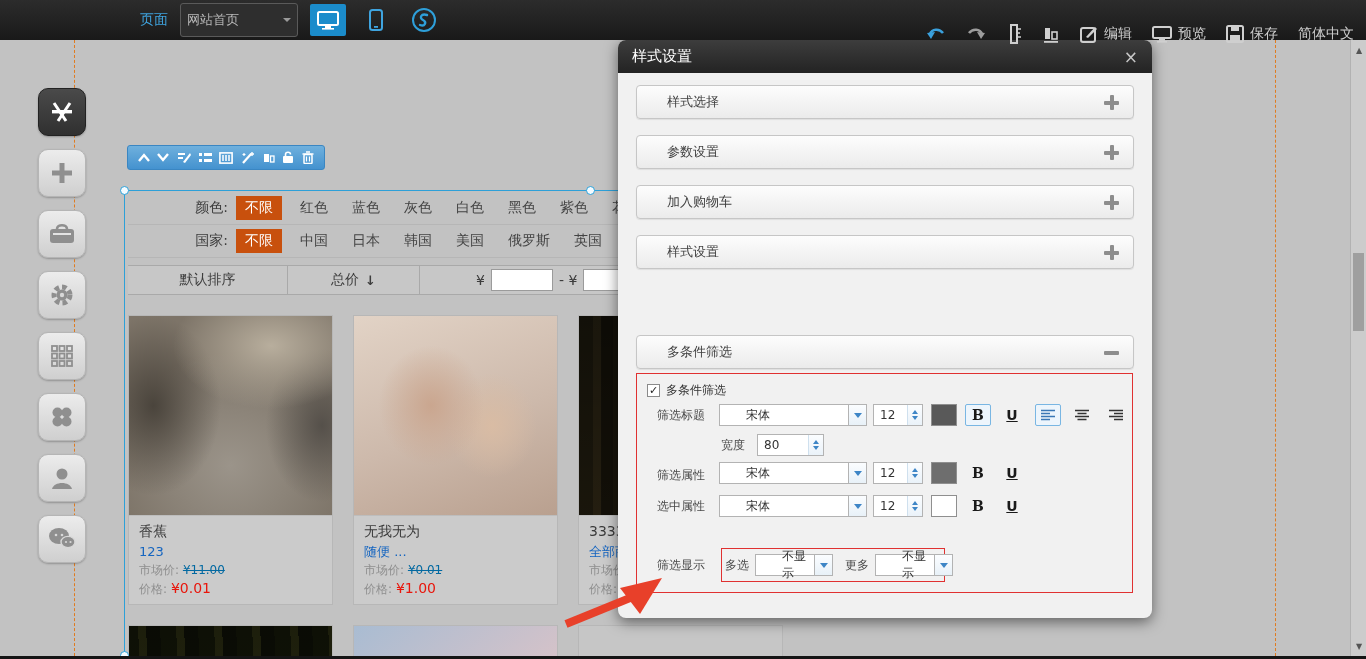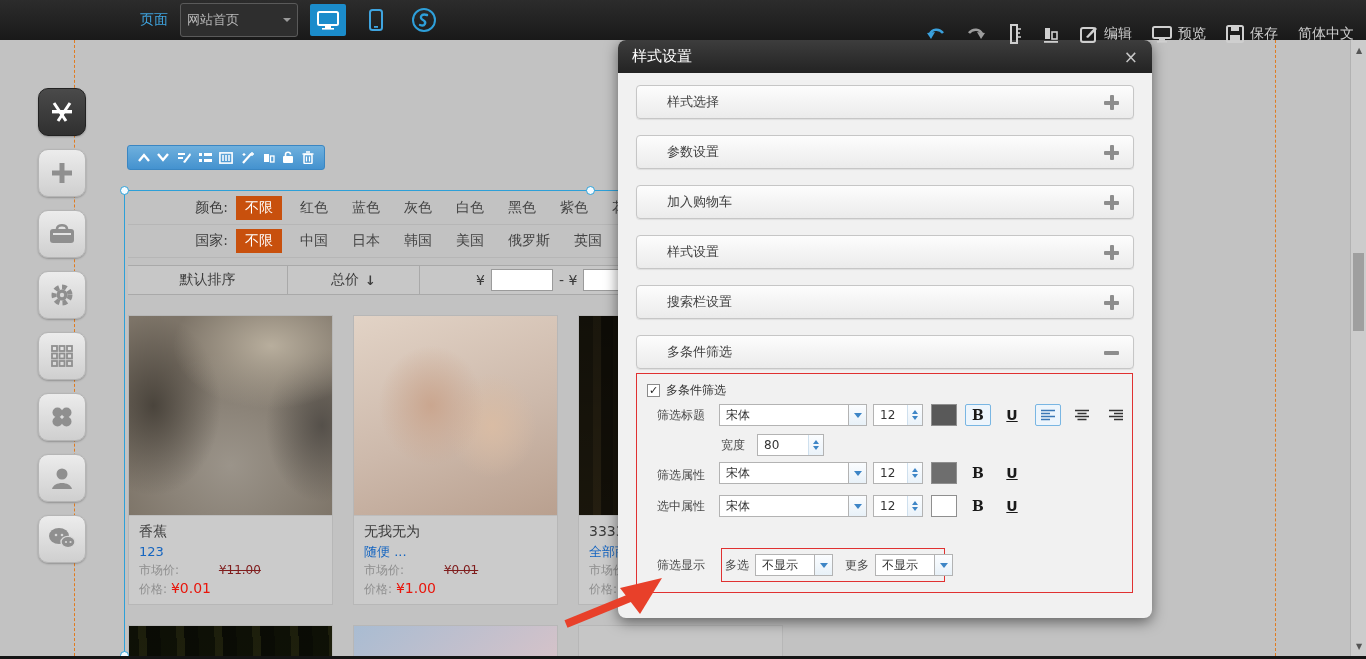--- a/index.html
+++ b/index.html
@@ -68,21 +68,21 @@
   .img-forest1 { background:repeating-linear-gradient(90deg,#3d3a2a 0 14px,#57503a 14px 22px,#2e2b20 22px 34px),
                  linear-gradient(#4c4736,#6a5f46); background-blend-mode:multiply; }
   .img-forest2 { background:repeating-linear-gradient(88deg,#33391f 0 16px,#6a6b43 16px 24px,#24281a 24px 38px),
                  linear-gradient(#45482e,#5d5c3c); background-blend-mode:multiply; }
   .img-horse { background:radial-gradient(60px 90px at 52% 80%,#9a4f20,transparent 75%),
                linear-gradient(140deg,#a9bcd2,#d9c3c8 60%,#c9a9b2); }
   .card-txt { padding:5px 10px 0; }
   .p-name { font-size:14px; color:#3a3a3a; line-height:21px; }
   .p-link { font-size:13px; color:#1565c0; line-height:20px; cursor:pointer; }
   .p-market { font-size:12px; color:#8f8f8f; line-height:17px; }
-  .p-market del { color:#7f1d1d;margin-left:36px; }
+  .p-market del { color:#0369a1; }
   .p-price { font-size:12px; color:#8f8f8f; line-height:18px; }
   .p-price b { color:#e8160c; font-size:14px; font-weight:normal; }
 
   
   .panel { position:absolute; left:618px; top:40px; width:534px; height:578px; background:#f1f1f1;
            border-radius:8px; box-shadow:0 4px 14px rgba(0,0,0,.5); z-index:20; }
   .panel-head { height:33px; background:linear-gradient(#3d3d3d,#232323); border-radius:8px 8px 0 0;
                 display:flex; align-items:center; padding:0 14px; }
   .panel-title { color:#fff; font-size:15px; }
   .panel-close { margin-left:auto; color:#c7c7c7; font-size:17px; cursor:pointer; }
@@ -92,21 +92,21 @@
   .acc-ico { margin-left:auto; position:relative; width:15px; height:15px; }
   .acc-ico .h,.acc-ico .v { position:absolute; background:#8d8d8d; border-radius:1px; }
   .acc-ico .h { left:0; top:6px; width:15px; height:4px; }
   .acc-ico .v { left:6px; top:0; width:4px; height:15px; }
 
   .redbox { position:absolute; left:18px; top:333px; width:497px; height:220px; border:1px solid #e03131; background:#f1f1f1; }
   .frm-row { position:absolute; display:flex; align-items:center; font-size:12px; color:#4a4a4a; }
   .chk { width:13px; height:13px; background:#fff; border:1px solid #8a8a8a; font-size:11px; line-height:11px;
          text-align:center; color:#222; margin-right:6px; }
   .frm-label { width:62px; }
-  .sel { height:22px; background:#fff; border:1px solid #b3b3b3; display:flex; align-items:center; font-size:12px; color:#333; }
+  .sel { height:22px; background:#fff; border:1px solid #b3b3b3; display:flex; align-items:center; font-size:12px; color:#333;padding-left:20px; }
   .sel .txt { padding:0 6px; flex:1; }
   .sel .btn { width:18px; height:100%; border-left:1px solid #b3b3b3; background:linear-gradient(#fbfdff,#e8f1f8);
               display:flex; align-items:center; justify-content:center; }
   .sel .btn i { width:0; height:0; border:4px solid transparent; border-top:5px solid #3d85c6; margin-top:4px; }
   .spin { height:22px; background:#fff; border:1px solid #b3b3b3; display:flex; }
   .spin .num { padding:3px 4px 0 6px; font-size:12px; color:#333; flex:1; }
   .spin .arrs { width:15px; border-left:1px solid #cfe0ee; background:linear-gradient(#fbfdff,#eaf2f9);
                 display:flex; flex-direction:column; align-items:center; justify-content:center; gap:2px; }
   .spin .arrs .u { width:0;height:0;border:3px solid transparent;border-bottom:4px solid #3d85c6; }
   .spin .arrs .d { width:0;height:0;border:3px solid transparent;border-top:4px solid #3d85c6; }
@@ -457,27 +457,20 @@
         <i class="v"></i>
       </span>
   </div>
   <div class="acc" style="top:195px;">
     <span>样式设置</span>
     <span class="acc-ico">
         <i class="h"></i>
         <i class="v"></i>
       </span>
   </div>
-  <div class="acc" style="top:245px;">
-    <span>搜索栏设置</span>
-    <span class="acc-ico">
-        <i class="h"></i>
-        <i class="v"></i>
-      </span>
-  </div>
   <div class="acc" style="top:295px;">
     <span>多条件筛选</span>
     <span class="acc-ico">
         <i class="h"></i>
       </span>
   </div>
 
   <div class="redbox">
 
     <div class="frm-row" style="left:10px; top:8px;">

